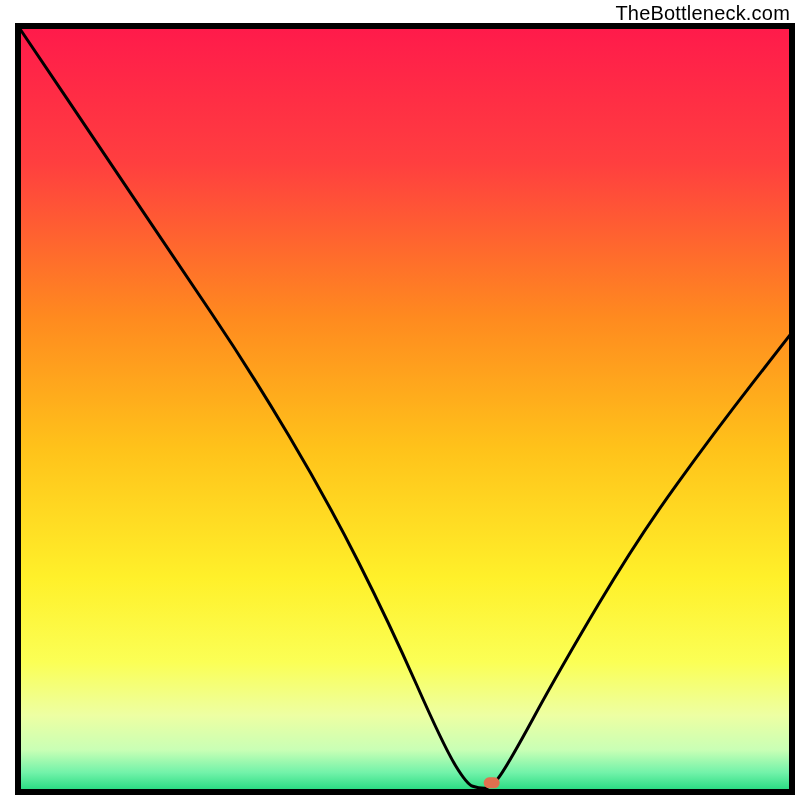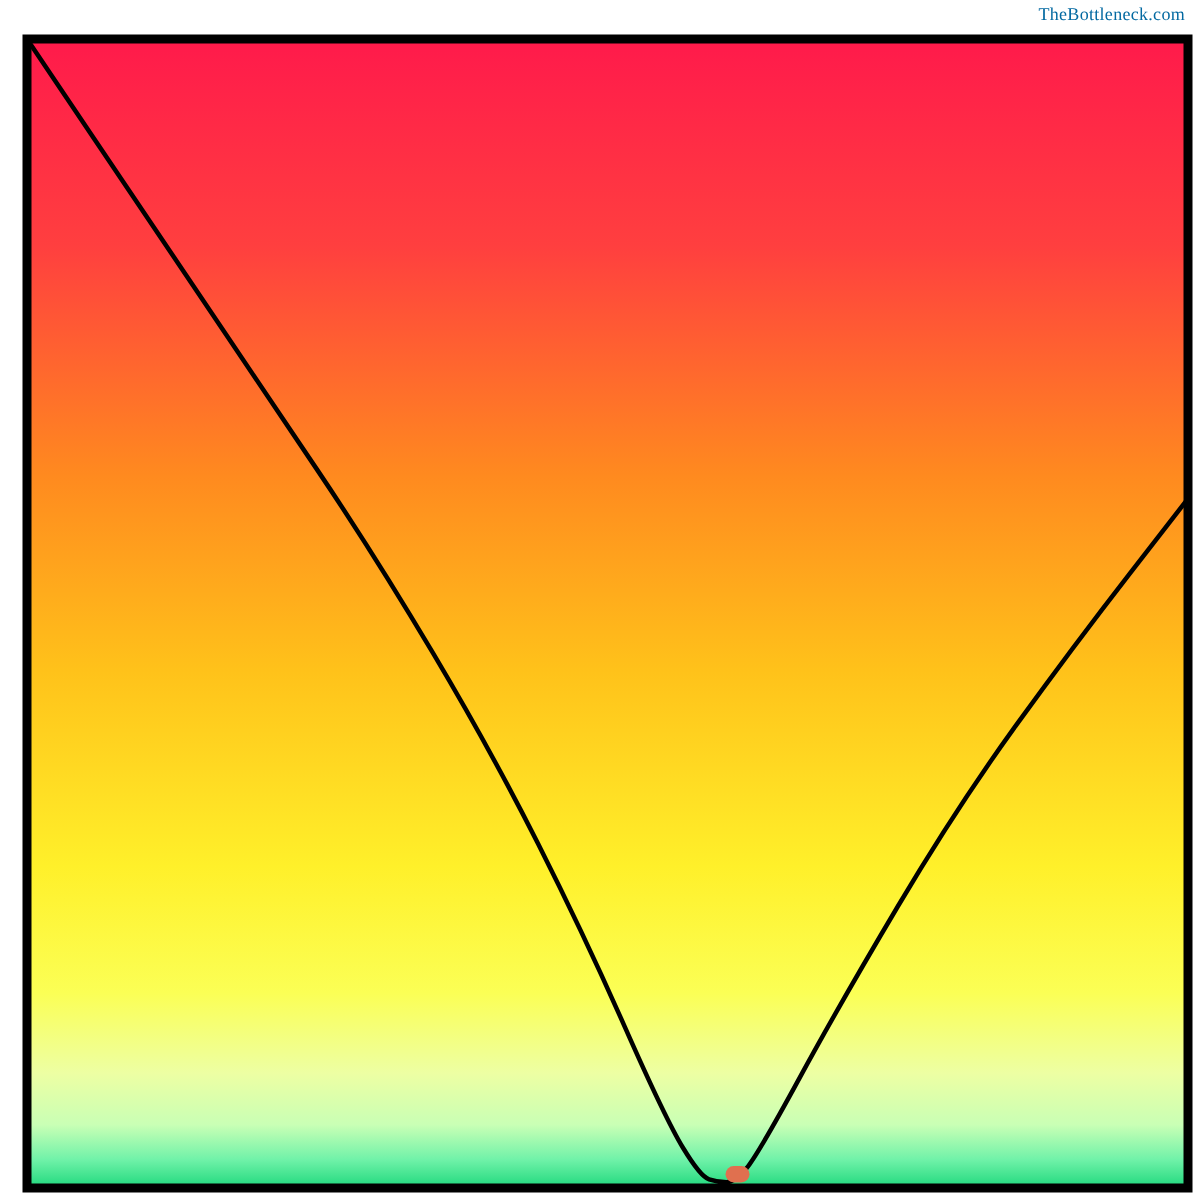--- a/index.html
+++ b/index.html
@@ -12,25 +12,24 @@
   }
   .chart-wrap {
     position: relative;
     width: 800px;
     height: 800px;
   }
   .attribution {
     position: absolute;
     top: 2px;
     right: 10px;
-    font-size: 12px;
-    color: #0369a1;
+    font-size: 20px;
+    color: #000000;
     font-weight: 400;
     letter-spacing: 0.2px;
-    font-family: Liberation Serif, serif;
   }
   svg {
     display: block;
   }
 </style>
 </head>
 <body>
 
 <div class="chart-wrap">
   <div class="attribution">TheBottleneck.com</div>

